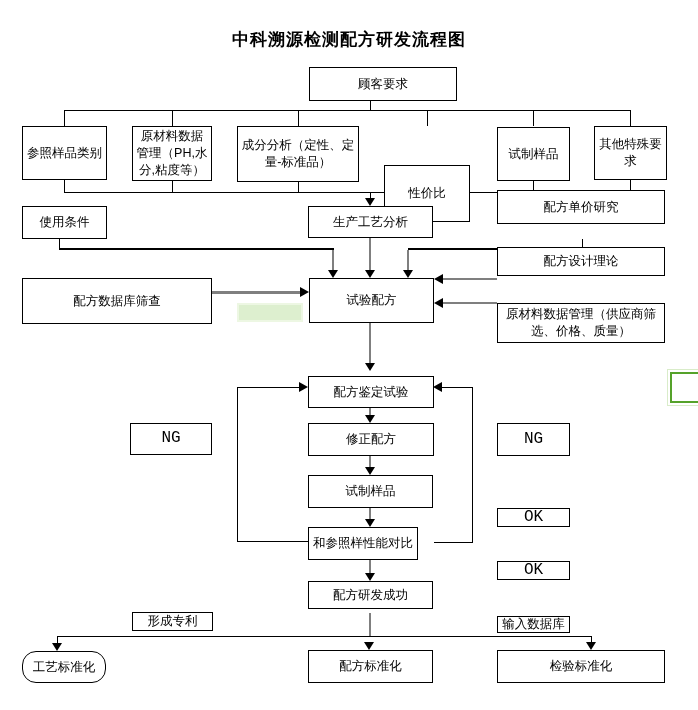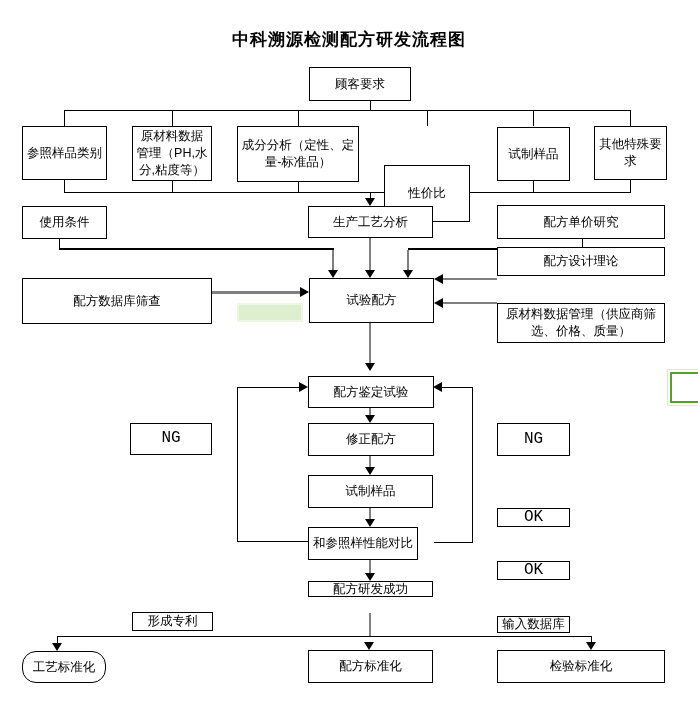--- a/index.html
+++ b/index.html
@@ -112,49 +112,49 @@
   <div class="hl" style="left:442px;top:387px;width:31px;"></div>
   <div class="ah ah-left" style="left:433px;top:382px;"></div>
 
   <div class="hl" style="left:57px;top:636px;width:535px;"></div>
   <div class="vl" style="left:57px;top:636px;height:7px;"></div>
   <div class="ah ah-down" style="left:52px;top:643px;"></div>
   <div class="ah ah-down" style="left:364px;top:642px;"></div>
   <div class="vl" style="left:591px;top:636px;height:6px;"></div>
   <div class="ah ah-down" style="left:586px;top:642px;"></div>
 
-  <div class="box" style="left:309px;top:67px;width:102px;height:34px;">顾客要求</div>
+  <div class="box" style="left:309px;top:67px;width:148px;height:34px;">顾客要求</div>
 
   <div class="box" style="left:22px;top:126px;width:85px;height:54px;">参照样品类别</div>
   <div class="box" style="left:132px;top:126px;width:80px;height:55px;">原材料数据管理（PH,水分,粘度等）</div>
   <div class="box" style="left:237px;top:126px;width:122px;height:56px;">成分分析（定性、定量-标准品）</div>
   <div class="box" style="left:384px;top:126px;width:86px;height:57px;margin-top:39px;">性价比</div>
   <div class="box" style="left:497px;top:127px;width:73px;height:54px;">试制样品</div>
   <div class="box" style="left:594px;top:126px;width:73px;height:54px;">其他特殊要求</div>
 
   <div class="box" style="left:22px;top:206px;width:85px;height:33px;">使用条件</div>
   <div class="box" style="left:308px;top:206px;width:125px;height:32px;">生产工艺分析</div>
-  <div class="box" style="left:497px;top:205px;width:168px;height:34px;">配方单价研究</div>
+  <div class="box" style="left:497px;top:190px;width:168px;height:34px;">配方单价研究</div>
 
   <div class="box" style="left:22px;top:278px;width:190px;height:46px;">配方数据库筛查</div>
   <div class="box" style="left:309px;top:278px;width:125px;height:45px;">试验配方</div>
   <div class="box" style="left:497px;top:247px;width:168px;height:29px;">配方设计理论</div>
   <div class="box" style="left:497px;top:303px;width:168px;height:40px;">原材料数据管理（供应商筛选、价格、质量）</div>
 
   <div class="box" style="left:308px;top:376px;width:126px;height:32px;">配方鉴定试验</div>
   <div class="box latin" style="left:130px;top:423px;width:82px;height:32px;">NG</div>
   <div class="box" style="left:308px;top:423px;width:126px;height:33px;">修正配方</div>
   <div class="box latin" style="left:497px;top:423px;width:73px;height:33px;">NG</div>
 
   <div class="box" style="left:308px;top:475px;width:125px;height:33px;">试制样品</div>
   <div class="box latin" style="left:497px;top:508px;width:73px;height:19px;">OK</div>
   <div class="box" style="left:308px;top:527px;width:110px;height:33px;">和参照样性能对比</div>
   <div class="box latin" style="left:497px;top:561px;width:73px;height:19px;">OK</div>
 
-  <div class="box" style="left:308px;top:581px;width:125px;height:16px;">配方研发成功</div>
+  <div class="box" style="left:308px;top:581px;width:125px;height:28px;">配方研发成功</div>
   <div class="box" style="left:132px;top:612px;width:81px;height:19px;">形成专利</div>
   <div class="box" style="left:497px;top:616px;width:73px;height:17px;">输入数据库</div>
 
   <div class="box" style="left:22px;top:651px;width:84px;height:32px;border-radius:14px;">工艺标准化</div>
   <div class="box" style="left:308px;top:650px;width:125px;height:33px;">配方标准化</div>
   <div class="box" style="left:497px;top:650px;width:168px;height:33px;">检验标准化</div>
 
 </div>
 
 </body></html>

